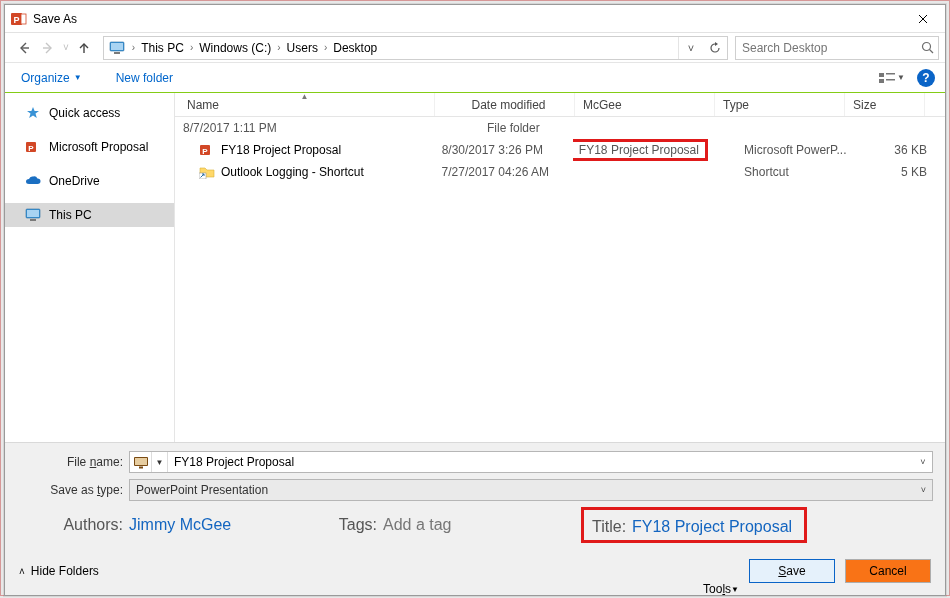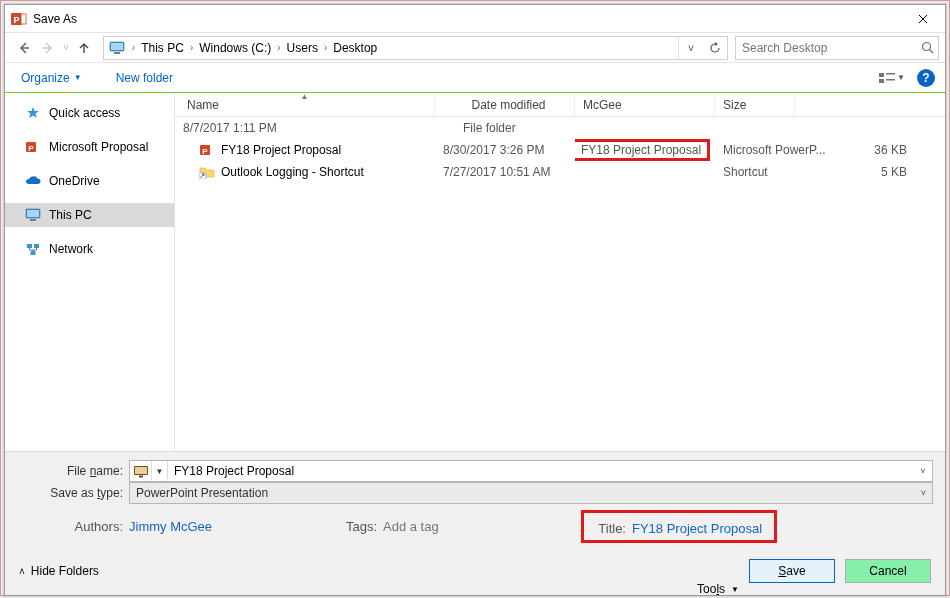--- a/index.html
+++ b/index.html
@@ -62,52 +62,52 @@
   .col.type { width: 130px; }
   .col.size { width: 80px; }
   
   .rows { flex: 1; overflow: auto; }
   .row { height: 22px; display: flex; align-items: center; font-size: 12px; }
   .cell { padding-left: 8px; display: flex; align-items: center; gap: 6px; white-space: nowrap; overflow: hidden; text-overflow: ellipsis; }
   .cell.name { width: 260px; padding-left: 24px; }
   .cell.date { width: 140px; color: #555; }
   .cell.title { width: 140px; color: #555; padding-left: 0; }
   .cell.titlepad { padding-left: 8px; }
-  .cell.type { width: 130px; color: #555; }
+  .cell.type { width: 130px; color: #555; margin-left: 24px; }
   .cell.size { width: 80px; color: #555; text-align: right; justify-content: flex-end; padding-right: 18px; }
   .file-icon { width: 16px; height: 16px; display: inline-flex; align-items: center; justify-content: center; flex: none; }
   .row .highlight-title { border: 3px solid #e01a1a; padding: 1px 6px; margin-left: -3px; }
   
   .bottom { border-top: 1px solid #d9d9d9; background: #f0f0f0; padding: 8px 12px 10px 12px; }
-  .formrow { display: flex; align-items: center; }
+  .formrow { display: flex; align-items: center; margin-bottom: 6px; }
   .formlabel { width: 112px; text-align: right; font-size: 12px; color: #333; padding-right: 6px; }
   .filename-wrap { flex: 1; display: flex; align-items: center; border: 1px solid #b6b6b6; background: #fff; height: 22px; }
   .filetype-icon { width: 22px; height: 20px; display: flex; align-items: center; justify-content: center; border-right: 1px solid #dcdcdc; }
   .filetype-drop { width: 16px; height: 20px; display: flex; align-items: center; justify-content: center; font-size: 8px; color: #333; border-right: 1px solid #dcdcdc; }
   .filename-wrap input { flex: 1; border: none; outline: none; font-size: 12px; padding: 0 6px; background: transparent; }
   .filename-wrap .chev { width: 18px; font-size: 9px; color: #444; text-align: center; }
   .typeselect {
     flex: 1; display: flex; align-items: center; border: 1px solid #b6b6b6;
     background: #eaeaea; height: 22px; padding: 2px 6px; font-size: 12px; color: #333;
     justify-content: space-between;
   }
   .typeselect .chev { font-size: 9px; color: #444; }
-  .metarow { display: flex; font-size: 13px; margin-top: 6px; padding-left: 0; }
+  .metarow { display: flex; font-size: 16px; margin-top: 6px; padding-left: 0; }
   .metarow .mlabel { text-align: right; color: #555; padding-right: 6px; }
   .metarow .mvalue { color: #1365c0; }
   .metarow .muted { color: #767676; }
   .metagroup { display: flex; align-items: center; }
   .title-highlight { border: 3px solid #e01a1a; padding: 8px 12px 4px 8px; display: inline-flex; align-items: center; margin-left: -6px; }
   
   .footer { height: 42px; display: flex; align-items: center; padding: 0 14px 6px 14px; background: #f0f0f0; }
   .hide-folders { font-size: 12px; display: flex; align-items: center; gap: 6px; }
   .hide-folders .caret { font-size: 10px; }
   .footer-right { margin-left: auto; display: flex; align-items: center; gap: 10px; }
-  .tools { font-size: 12px; display: flex; align-items: center; gap: 6px; margin-top: 36px; }
-  .btn { width: 86px; height: 24px; font-size: 12px; background: #86efac; border: 1px solid #adadad; display: flex; align-items: center; justify-content: center; }
+  .tools { font-size: 12px; display: flex; align-items: center; gap: 0; margin-top: 36px; }
+  .btn { width: 86px; height: 24px; font-size: 12px; background: #f97316; border: 1px solid #adadad; display: flex; align-items: center; justify-content: center; }
   .btn.primary { border: 1px solid #0a64c7; background: #e5f1fb; }
   .u { text-decoration: underline; }
   
   svg { display: block; }
   .red-screen-border { position: absolute; left: 0; top: 0; right: 0; bottom: 2px; border: 1px solid rgba(180,0,0,.35); pointer-events: none; }
 </style>
 </head>
 <body>
 
 <div class="red-screen-border"></div>
@@ -247,44 +247,36 @@
         <span class="file-icon">
           <svg width="16" height="14" viewBox="0 0 16 14">
               <rect x="1" y="1" width="14" height="9" rx="1" fill="#3a93d6" stroke="#2c6fa3" stroke-width="0.6"></rect>
               <rect x="2" y="2" width="12" height="7" fill="#a9d4f3"></rect>
               <rect x="5" y="11" width="6" height="2" fill="#7a7a7a"></rect>
             </svg>
         </span>
         <span>This PC</span>
       </div>
       <div class="nav-spacer"></div>
-      <div class="nav-item">
-        <span class="file-icon">
-          <svg width="16" height="14" viewBox="0 0 16 14">
-              <rect x="2" y="2" width="5" height="4" fill="#3a93d6"></rect>
-              <rect x="9" y="2" width="5" height="4" fill="#3a93d6"></rect>
-              <rect x="5.5" y="9" width="5" height="4" fill="#3a93d6"></rect>
-              <path d="M4.5 6 V8 H11.5 V6 M8 8 V9" stroke="#555" stroke-width="0.8" fill="none"></path>
-            </svg>
-        </span>
-        <span>Network</span>
-      </div>
     </div>
 
     <div class="filespane">
       <div class="cols">
         <div class="col name">
           <span class="sort">▲</span>
           <span>Name</span>
         </div>
         <div class="col date">
             <span>Date modified</span>
           </div>
         <div class="col title">
             <span>McGee</span>
+          </div>
+        <div class="col type">
+            <span>Type</span>
           </div>
         <div class="col size">
             <span>Size</span>
           </div>
       </div>
       <div class="rows">
 
         <div class="row">
           <div class="cell date">8/7/2017 1:11 PM</div>
           <div class="cell title titlepad"></div>
@@ -315,21 +307,21 @@
             <span class="file-icon">
               <svg width="16" height="14" viewBox="0 0 16 14">
                   <path d="M1 3 H6 L8 5 H15 V12 H1 Z" fill="#ffd869" stroke="#d9b23a" stroke-width="0.6"></path>
                   <rect x="0" y="8" width="7" height="6" fill="#fff" stroke="#888" stroke-width="0.5"></rect>
                   <path d="M1.5 12.5 L5 9" stroke="#2c6fa3" stroke-width="1"></path>
                   <path d="M5 9 L5 11 M5 9 L3 9" stroke="#2c6fa3" stroke-width="1"></path>
                 </svg>
             </span>
             <span>Outlook Logging - Shortcut</span>
           </div>
-          <div class="cell date">7/27/2017 10:51 AM</div>
+          <div class="cell date">7/27/2017 04:26 AM</div>
           <div class="cell title titlepad"></div>
           <div class="cell type">Shortcut</div>
           <div class="cell size">5 KB</div>
         </div>
 
       </div>
     </div>
   </div>
 
   <div class="bottom">

